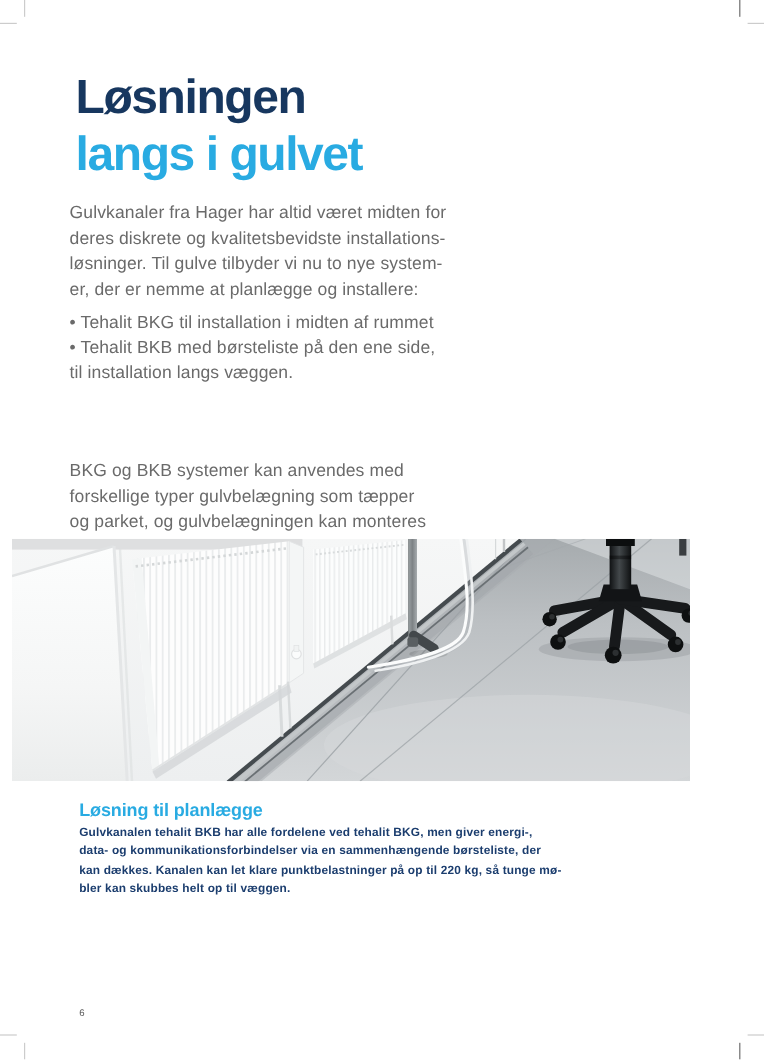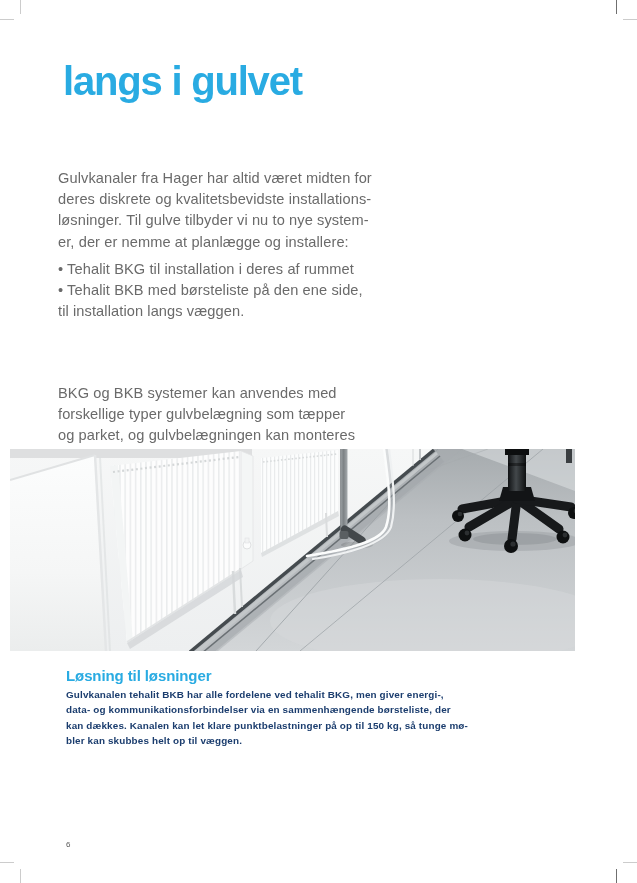--- a/index.html
+++ b/index.html
@@ -76,28 +76,29 @@
   <div class="crop v tl-v"></div>
   <div class="crop h tl-h"></div>
   <div class="crop v dark tr-v"></div>
   <div class="crop h tr-h"></div>
   <div class="crop h bl-h"></div>
   <div class="crop v bl-v"></div>
   <div class="crop h br-h"></div>
   <div class="crop v dark br-v"></div>
 
   <h1 class="headline">
+    <span class="line1">Løsningen</span>
     <span class="line2">langs i gulvet</span>
   </h1>
 
   <p class="body-copy p1">Gulvkanaler fra Hager har altid været midten for
 deres diskrete og kvalitetsbevidste installations-
 løsninger. Til gulve tilbyder vi nu to nye system-
 er, der er nemme at planlægge og installere:</p>
-  <p class="body-copy bullets">• Tehalit BKG til installation i deres af rummet
+  <p class="body-copy bullets">• Tehalit BKG til installation i midten af rummet
 • Tehalit BKB med børsteliste på den ene side,
 til installation langs væggen.</p>
   <p class="body-copy p2">BKG og BKB systemer kan anvendes med
 forskellige typer gulvbelægning som tæpper
 og parket, og gulvbelægningen kan monteres
 i kanalernes låg. Dette gør, at vores gulvkanaler
 forbliver næsten usynlige i rummet.</p>
 
   <div class="photo" role="img" aria-label="Hvide radiatorer langs en væg, gulvkanal med børsteliste, kabler og en kontorstols fod på betongulv">
     <svg width="565" height="202" viewBox="0 0 565 202" xmlns="http://www.w3.org/2000/svg">
@@ -230,21 +231,21 @@
         <polygon points="493,38 521,38 525,52 489,52" fill="#121416"></polygon>
         <rect x="498" y="0" width="18" height="42" fill="url(#cylGrad)"></rect>
         <rect x="495" y="0" width="24" height="6" fill="#0c0e0f"></rect>
         <rect x="498" y="14" width="18" height="3" fill="#000000" opacity="0.4"></rect>
       </g>
 
       <rect x="556" y="0" width="6" height="14" fill="#3a3e41"></rect>
     </svg>
   </div>
 
-  <h2 class="wall-title">Løsning til løsninger</h2>
+  <h2 class="wall-title">Løsning til planlægge</h2>
   <p class="wall-body">Gulvkanalen tehalit BKB har alle fordelene ved tehalit BKG, men giver energi-,
 data- og kommunikationsforbindelser via en sammenhængende børsteliste, der
-kan dækkes. Kanalen kan let klare punktbelastninger på op til 150 kg, så tunge mø-
+kan dækkes. Kanalen kan let klare punktbelastninger på op til 220 kg, så tunge mø-
 bler kan skubbes helt op til væggen.</p>
 
   <div class="page-number">6</div>
 
 </div>
 
 </body></html>

